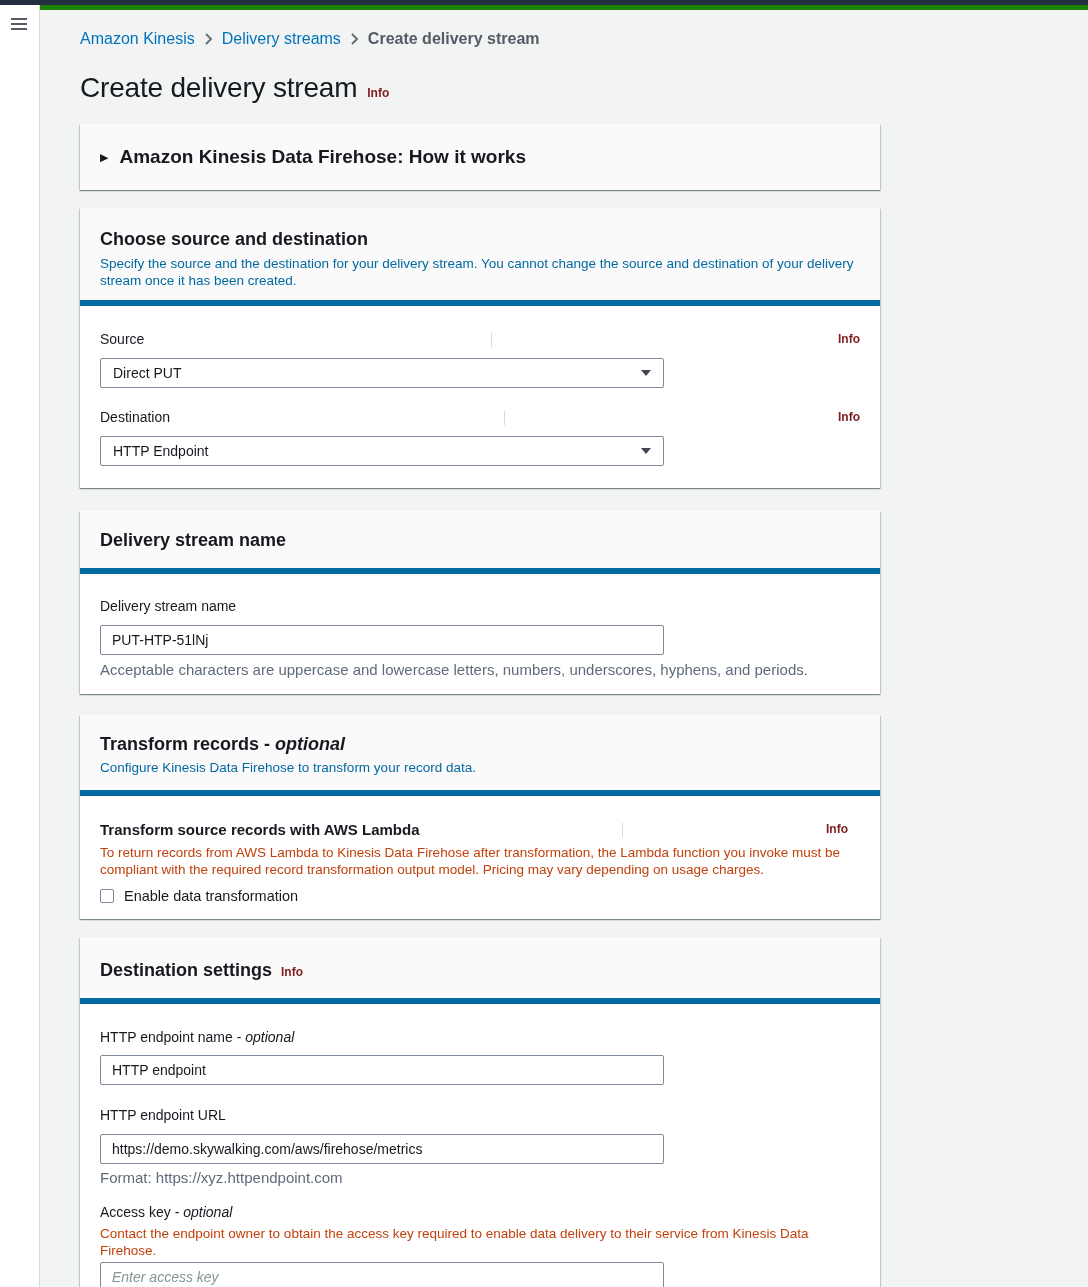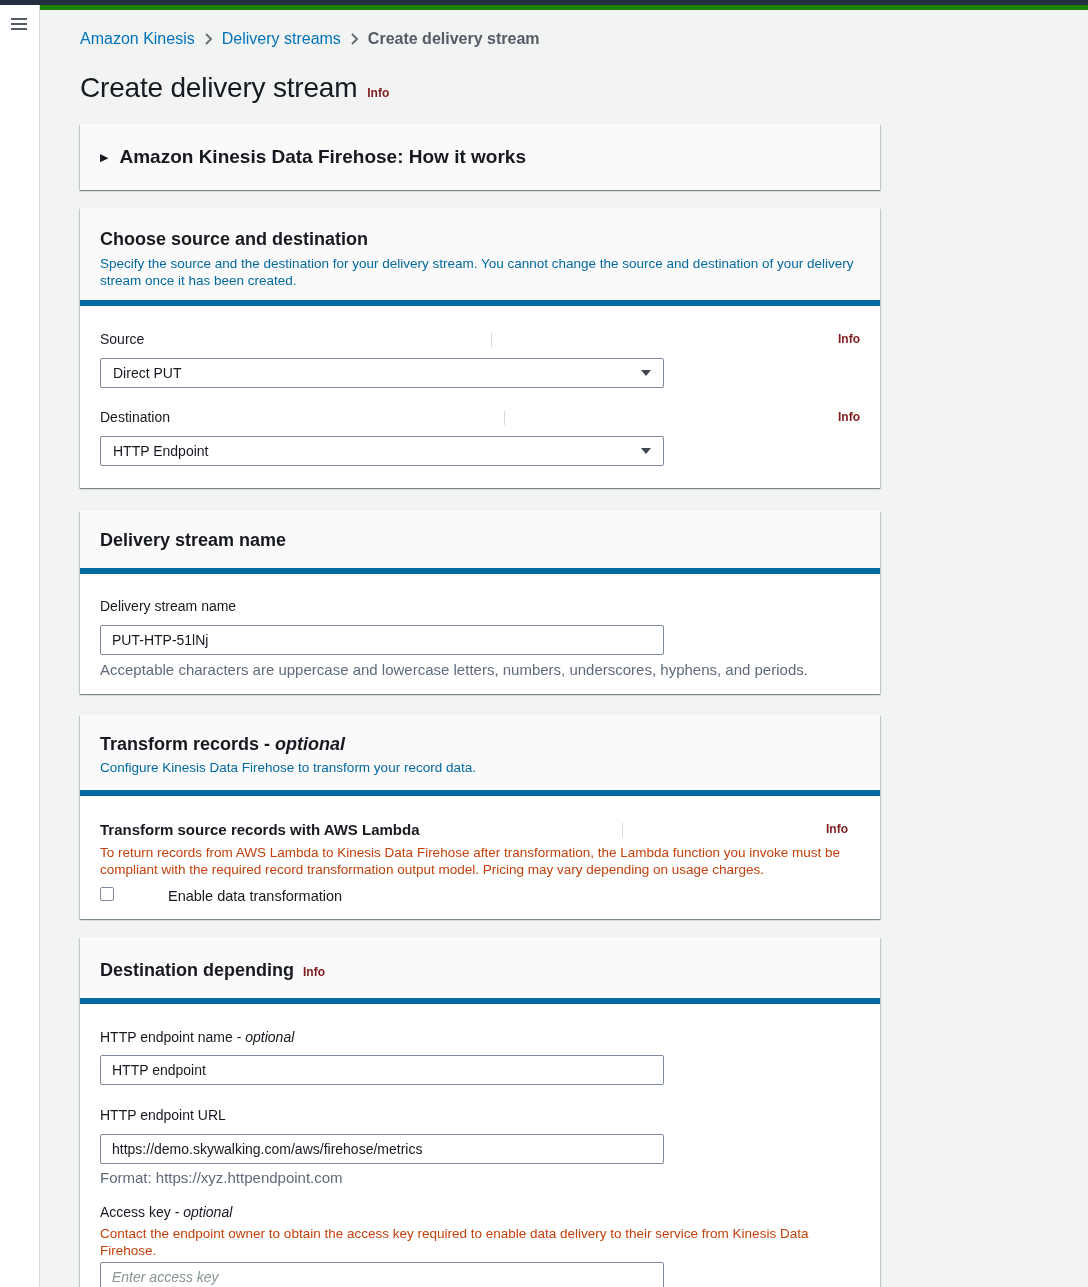--- a/index.html
+++ b/index.html
@@ -55,21 +55,21 @@
     padding: 0 12px; font-size: 14px; cursor: pointer;
   }
   .select-caret { width: 0; height: 0; border-left: 5px solid transparent; border-right: 5px solid transparent; border-top: 6px solid #414750; }
   .text-input {
     margin-top: 0; width: 564px; height: 30px; background: #fff;
     border: 1px solid #7d8998; border-radius: 2px; padding: 0 11px;
     font-size: 14px; color: #16191f; font-family: "Liberation Sans", sans-serif;
   }
   .text-input::placeholder { color: #879596; font-style: italic; }
   .hint { font-size: 15px; line-height: 15px; color: #5f6b7a; margin-top: 7px; }
-  .checkbox-row { display: flex; align-items: flex-start; gap: 44px; }
+  .checkbox-row { display: flex; align-items: center; }
   .checkbox {
     width: 14px; height: 14px; border: 1px solid #7d8998; border-radius: 2px;
     background: #fff; cursor: pointer; flex: none;
   }
   .checkbox-label { margin-left: 10px; font-size: 14.5px; line-height: 18px; }
   .group-label { font-size: 14px; line-height: 19px; margin-bottom: 8px; }
   .bold-label { font-size: 15px; font-weight: 700; line-height: 19px; }
   .sub-desc { font-size: 13.5px; line-height: 17px; color: #c2410c; max-width: 758px; }
 </style>
 </head>
@@ -169,21 +169,21 @@
       <div class="checkbox-row" style="margin-top:9px;">
         <div class="checkbox"></div>
         <span class="checkbox-label">Enable data transformation</span>
       </div>
     </div>
   </div>
 
   <div class="panel">
     <div class="panel-header" style="padding:22px 20px 15px 20px;">
       <h2 style="display:flex;align-items:baseline;">
-        <span>Destination depending</span>
+        <span>Destination settings</span>
         <a class="info-link" style="margin-left:9px;">Info</a>
       </h2>
     </div>
     <div class="panel-body" style="padding:24px 20px 20px 20px;">
 
       <div class="group-label"><span>HTTP endpoint name -</span> <span class="optional-it">optional</span></div>
       <input class="text-input" value="HTTP endpoint" style="">
 
       <div class="group-label" style="margin-top:21px;margin-bottom:9px;">HTTP endpoint URL</div>
       <input class="text-input" value="https://demo.skywalking.com/aws/firehose/metrics" style="">

